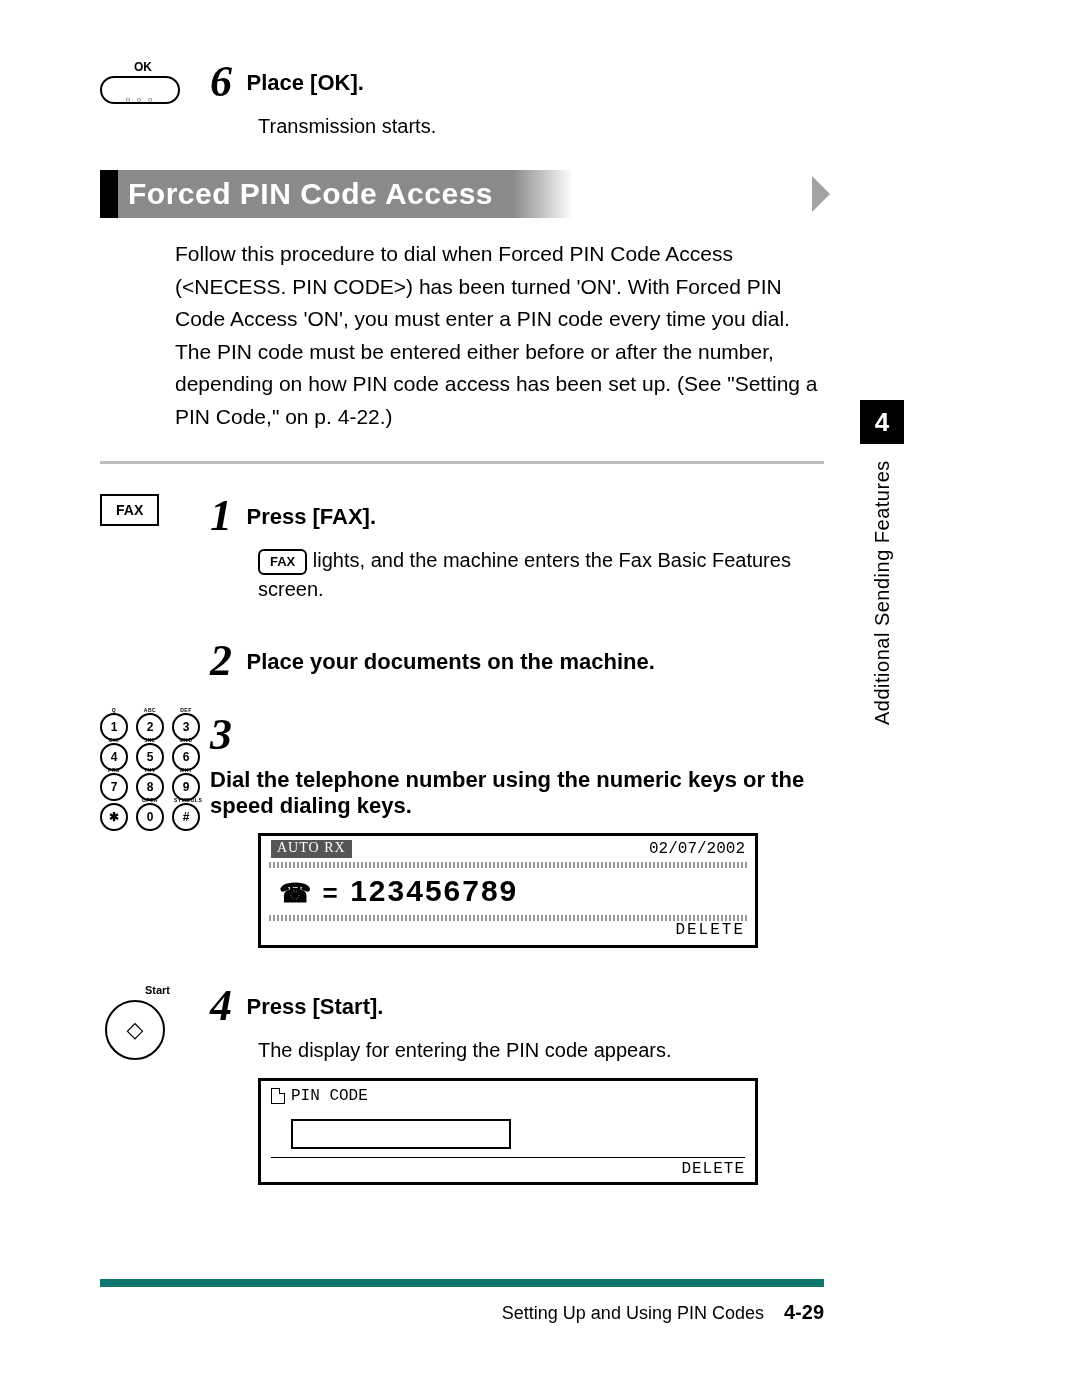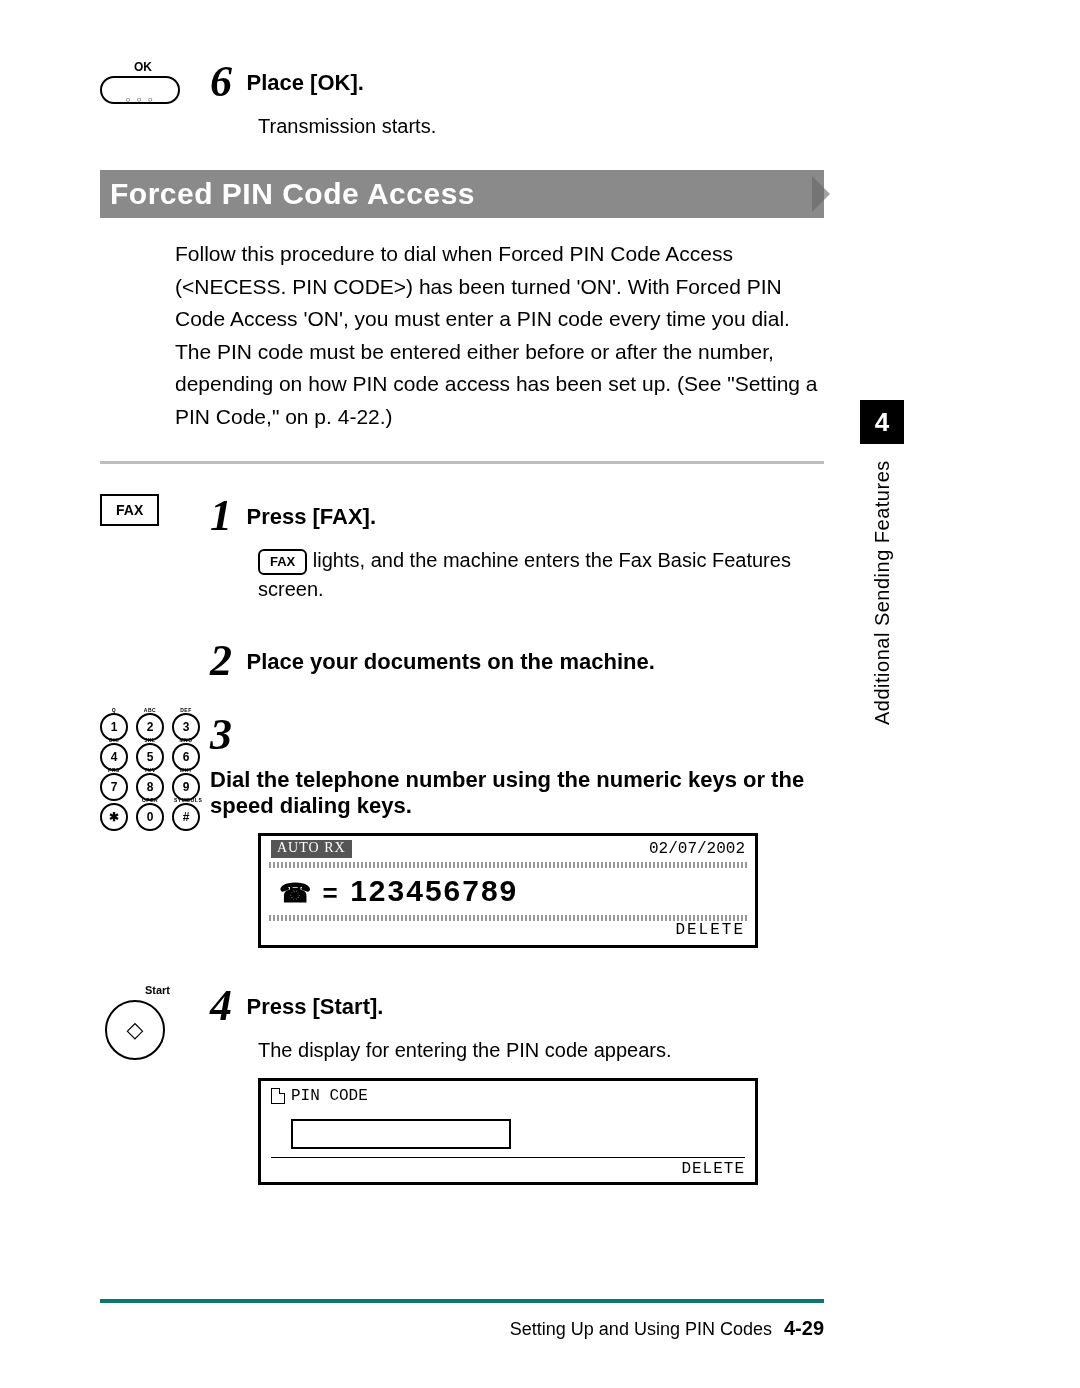--- a/index.html
+++ b/index.html
@@ -4,21 +4,21 @@
 <style>
   * { box-sizing: border-box; margin: 0; padding: 0; }
   html, body { width: 1080px; height: 1388px; background: #fff; font-family: Arial, Helvetica, sans-serif; color: #000; }
   .page { position: relative; width: 904px; height: 1388px; padding: 60px 80px 50px 100px; }
   .step-row { display: flex; align-items: flex-start; margin-bottom: 10px; }
   .icon-col { width: 110px; flex: 0 0 110px; }
   .content-col { flex: 1; }
   .big-num { font-family: Georgia, 'Times New Roman', serif; font-weight: bold; font-style: italic; font-size: 44px; margin-right: 10px; line-height: 1; display: inline-block; vertical-align: top; }
   .step-head { font-weight: bold; font-size: 22px; display: inline-block; vertical-align: top; padding-top: 10px; }
   .step-body { font-size: 20px; line-height: 1.4; margin-top: 8px; padding-left: 48px; }
-  .section-bar { position: relative; display: flex; align-items: stretch; margin: 30px 0 20px 0; height: 48px; flex-direction: column; }
+  .section-bar { position: relative; display: flex; align-items: stretch; margin: 30px 0 20px 0; height: 48px; }
   .section-bar .lead { width: 18px; background: #000; }
   .section-bar .title { background: #8a8a8a; color: #fff; font-size: 30px; font-weight: 600; padding: 6px 20px 6px 10px; font-family: "Arial Narrow", Arial, sans-serif; letter-spacing: .5px; flex: 0 0 auto; line-height: 36px; }
   .section-bar .tail { flex: 1; position: relative; }
   .section-bar .tail::before { content: ""; position: absolute; left: 0; top: 0; bottom: 0; width: 60px; background: linear-gradient(90deg, #8a8a8a 0%, rgba(138,138,138,0) 100%); }
   .section-bar::after { content: ""; position: absolute; right: -6px; top: 6px; width: 0; height: 0; border-top: 18px solid transparent; border-bottom: 18px solid transparent; border-left: 18px solid #666; opacity: .6; }
   .intro { font-size: 21px; line-height: 1.55; margin: 0 0 28px 75px; }
   .hr { border: none; border-top: 3px solid #bdbdbd; margin: 0 0 30px 0; }
   .side-tab { position: absolute; right: 0; top: 400px; width: 44px; height: 44px; background: #000; color: #fff; font-size: 26px; font-weight: bold; display: flex; align-items: center; justify-content: center; }
   .side-text { position: absolute; right: 10px; top: 460px; writing-mode: vertical-rl; transform: rotate(180deg); font-size: 20px; letter-spacing: .5px; height: 300px; text-align: right; }
   .ok-btn { width: 86px; }
@@ -38,21 +38,21 @@
   .lcd-top { display: flex; justify-content: space-between; padding: 4px 10px; font-family: "Courier New", monospace; font-size: 16px; }
   .lcd-top .l { background: #555; color: #fff; padding: 0 6px; font-family: Liberation Serif, serif; font-size: 14px; letter-spacing: 1px; }
   .lcd-mid { border-top: 6px solid #14532d; border-bottom: 2px solid #888; margin: 0 8px; padding: 6px 10px; font-family: Arial; font-size: 30px; font-weight: bold; letter-spacing: 2px; position: relative; }
   .lcd-mid::before, .lcd-mid::after { content: ""; position: absolute; left: 0; right: 0; height: 6px; background: repeating-linear-gradient(90deg,#999 0 2px,#fff 2px 4px);}
   .lcd-mid::before { top: -6px; } .lcd-mid::after { bottom: -6px; }
   .lcd-bot { text-align: right; padding: 4px 10px 6px; font-family: "Courier New", monospace; font-size: 16px; letter-spacing: 2px; }
   .lcd2 { border: 3px solid #000; width: 500px; margin: 14px 0 0 48px; padding: 6px 10px 4px; font-family: "Courier New", monospace; }
   .lcd2-top { font-size: 16px; display: flex; align-items: center; gap: 6px; }
   .lcd2-input { border: 2px solid #000; height: 30px; width: 220px; margin: 14px 0 8px 20px; }
   .lcd2-bot { text-align: right; font-size: 16px; letter-spacing: 1px; border-top: 1px solid #000; padding-top: 2px;}
-  .footer { position: absolute; bottom: 48px; left: 100px; right: 80px; border-top: 4px solid #0f766e; padding-top: 14px; display: flex; justify-content: flex-end; align-items: baseline; gap: 12px; font-size: 18px; }
+  .footer { position: absolute; bottom: 64px; left: 100px; right: 80px; border-top: 8px solid #0f766e; padding-top: 14px; display: flex; justify-content: flex-end; align-items: baseline; gap: 20px; font-size: 18px; }
   .footer .pg { font-weight: bold; font-size: 20px; }
   .phone-glyph { font-size: 26px; vertical-align: middle; }
   .doc-glyph { display:inline-block; width:14px; height:16px; border:1.5px solid #000; position:relative; }
   .doc-glyph::after{content:"";position:absolute;right:-1px;top:-1px;width:5px;height:5px;background:#fff;border-left:1.5px solid #000;border-bottom:1.5px solid #000;}
   .diamond { font-size: 22px; }
 </style>
 </head>
 <body>
 
 <div class="page">

